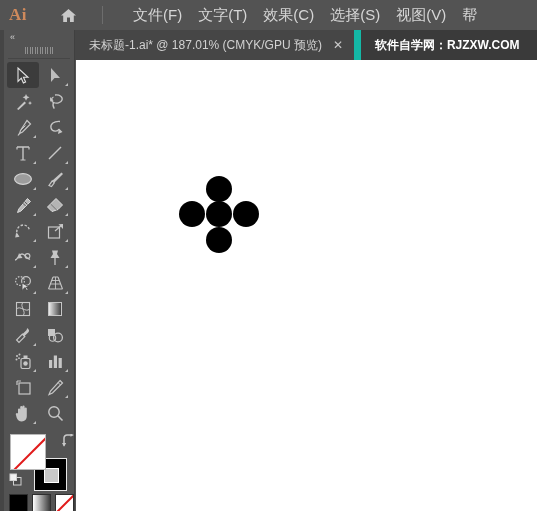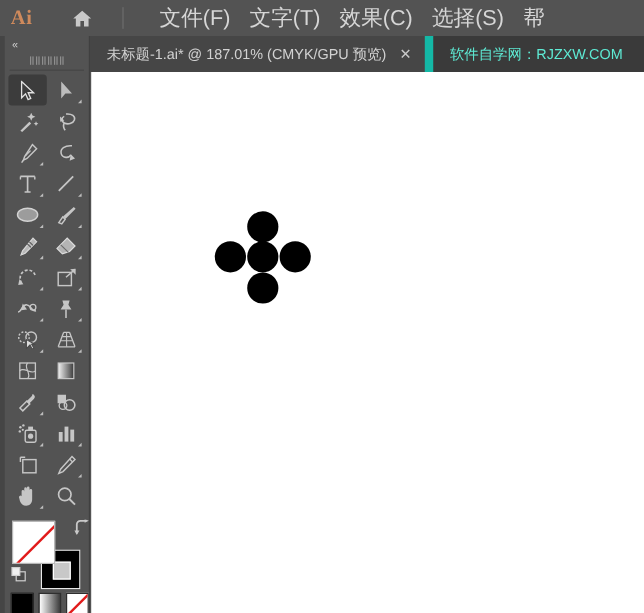--- a/index.html
+++ b/index.html
@@ -21,42 +21,42 @@
     color:#cf8a5c;font-size:17px;font-weight:bold;letter-spacing:.5px;
     font-family:"Liberation Serif","DejaVu Serif",serif;
   }
   .home-btn{
     width:32px;height:30px;display:flex;align-items:center;justify-content:center;
   }
   .home-btn svg{display:block;}
   .mb-sep{width:1px;height:18px;background:#6d6d6d;margin:0 6px 0 2px;}
   .menu-items{display:flex;align-items:center;height:30px;}
   .menu-item{
-    color:#d6d6d6;font-size:18px;padding:0 8px;height:30px;line-height:30px;
+    color:#d6d6d6;font-size:15px;padding:0 8px;height:30px;line-height:30px;
     white-space:nowrap;
   }
 
   
   .tabbar{
     position:absolute;left:75px;top:30px;width:462px;height:30px;
     background:#3a3a3a;display:flex;align-items:stretch;
   }
   .doc-tab{
     background:#464646;display:flex;align-items:center;
     padding:0 8px 0 14px;height:30px;box-sizing:border-box;
     border-right:7px solid #14b8a6;
   }
   .doc-tab-title{color:#d2d2d2;font-size:12px;white-space:nowrap;}
   .tab-close{
     color:#c9c9c9;font-size:12px;margin-left:10px;margin-right:2px;
     width:12px;text-align:center;line-height:1;
   }
   .watermark{
     display:flex;align-items:center;padding-left:14px;
-    color:#5eead4;font-size:12px;font-weight:normal;white-space:nowrap;
+    color:#ffffff;font-size:12px;font-weight:bold;white-space:nowrap;
   }
 
   
   .left-strip{
     position:absolute;left:0;top:30px;width:4px;height:481px;background:#454545;
   }
 
   
   .toolbar{
     position:absolute;left:4px;top:30px;width:71px;height:481px;
@@ -135,20 +135,21 @@
       <svg width="17" height="15" viewBox="0 0 17 15">
         <path d="M8.5 1 L16 7.5 L13.8 7.5 L13.8 14 L10 14 L10 9.6 L7 9.6 L7 14 L3.2 14 L3.2 7.5 L1 7.5 Z" fill="#c9c9c9"></path>
       </svg>
     </div>
     <div class="mb-sep"></div>
     <div class="menu-items">
       <div class="menu-item">文件(F)</div>
       <div class="menu-item">文字(T)</div>
       <div class="menu-item">效果(C)</div>
       <div class="menu-item">选择(S)</div>
+      <div class="menu-item">视图(V)</div>
       <div class="menu-item">帮</div>
     </div>
   </div>
 
   <div class="tabbar">
     <div class="doc-tab">
       <span class="doc-tab-title">未标题-1.ai* @ 187.01% (CMYK/GPU 预览)</span>
       <span class="tab-close">✕</span>
     </div>
     <div class="watermark">软件自学网：RJZXW.COM</div>

